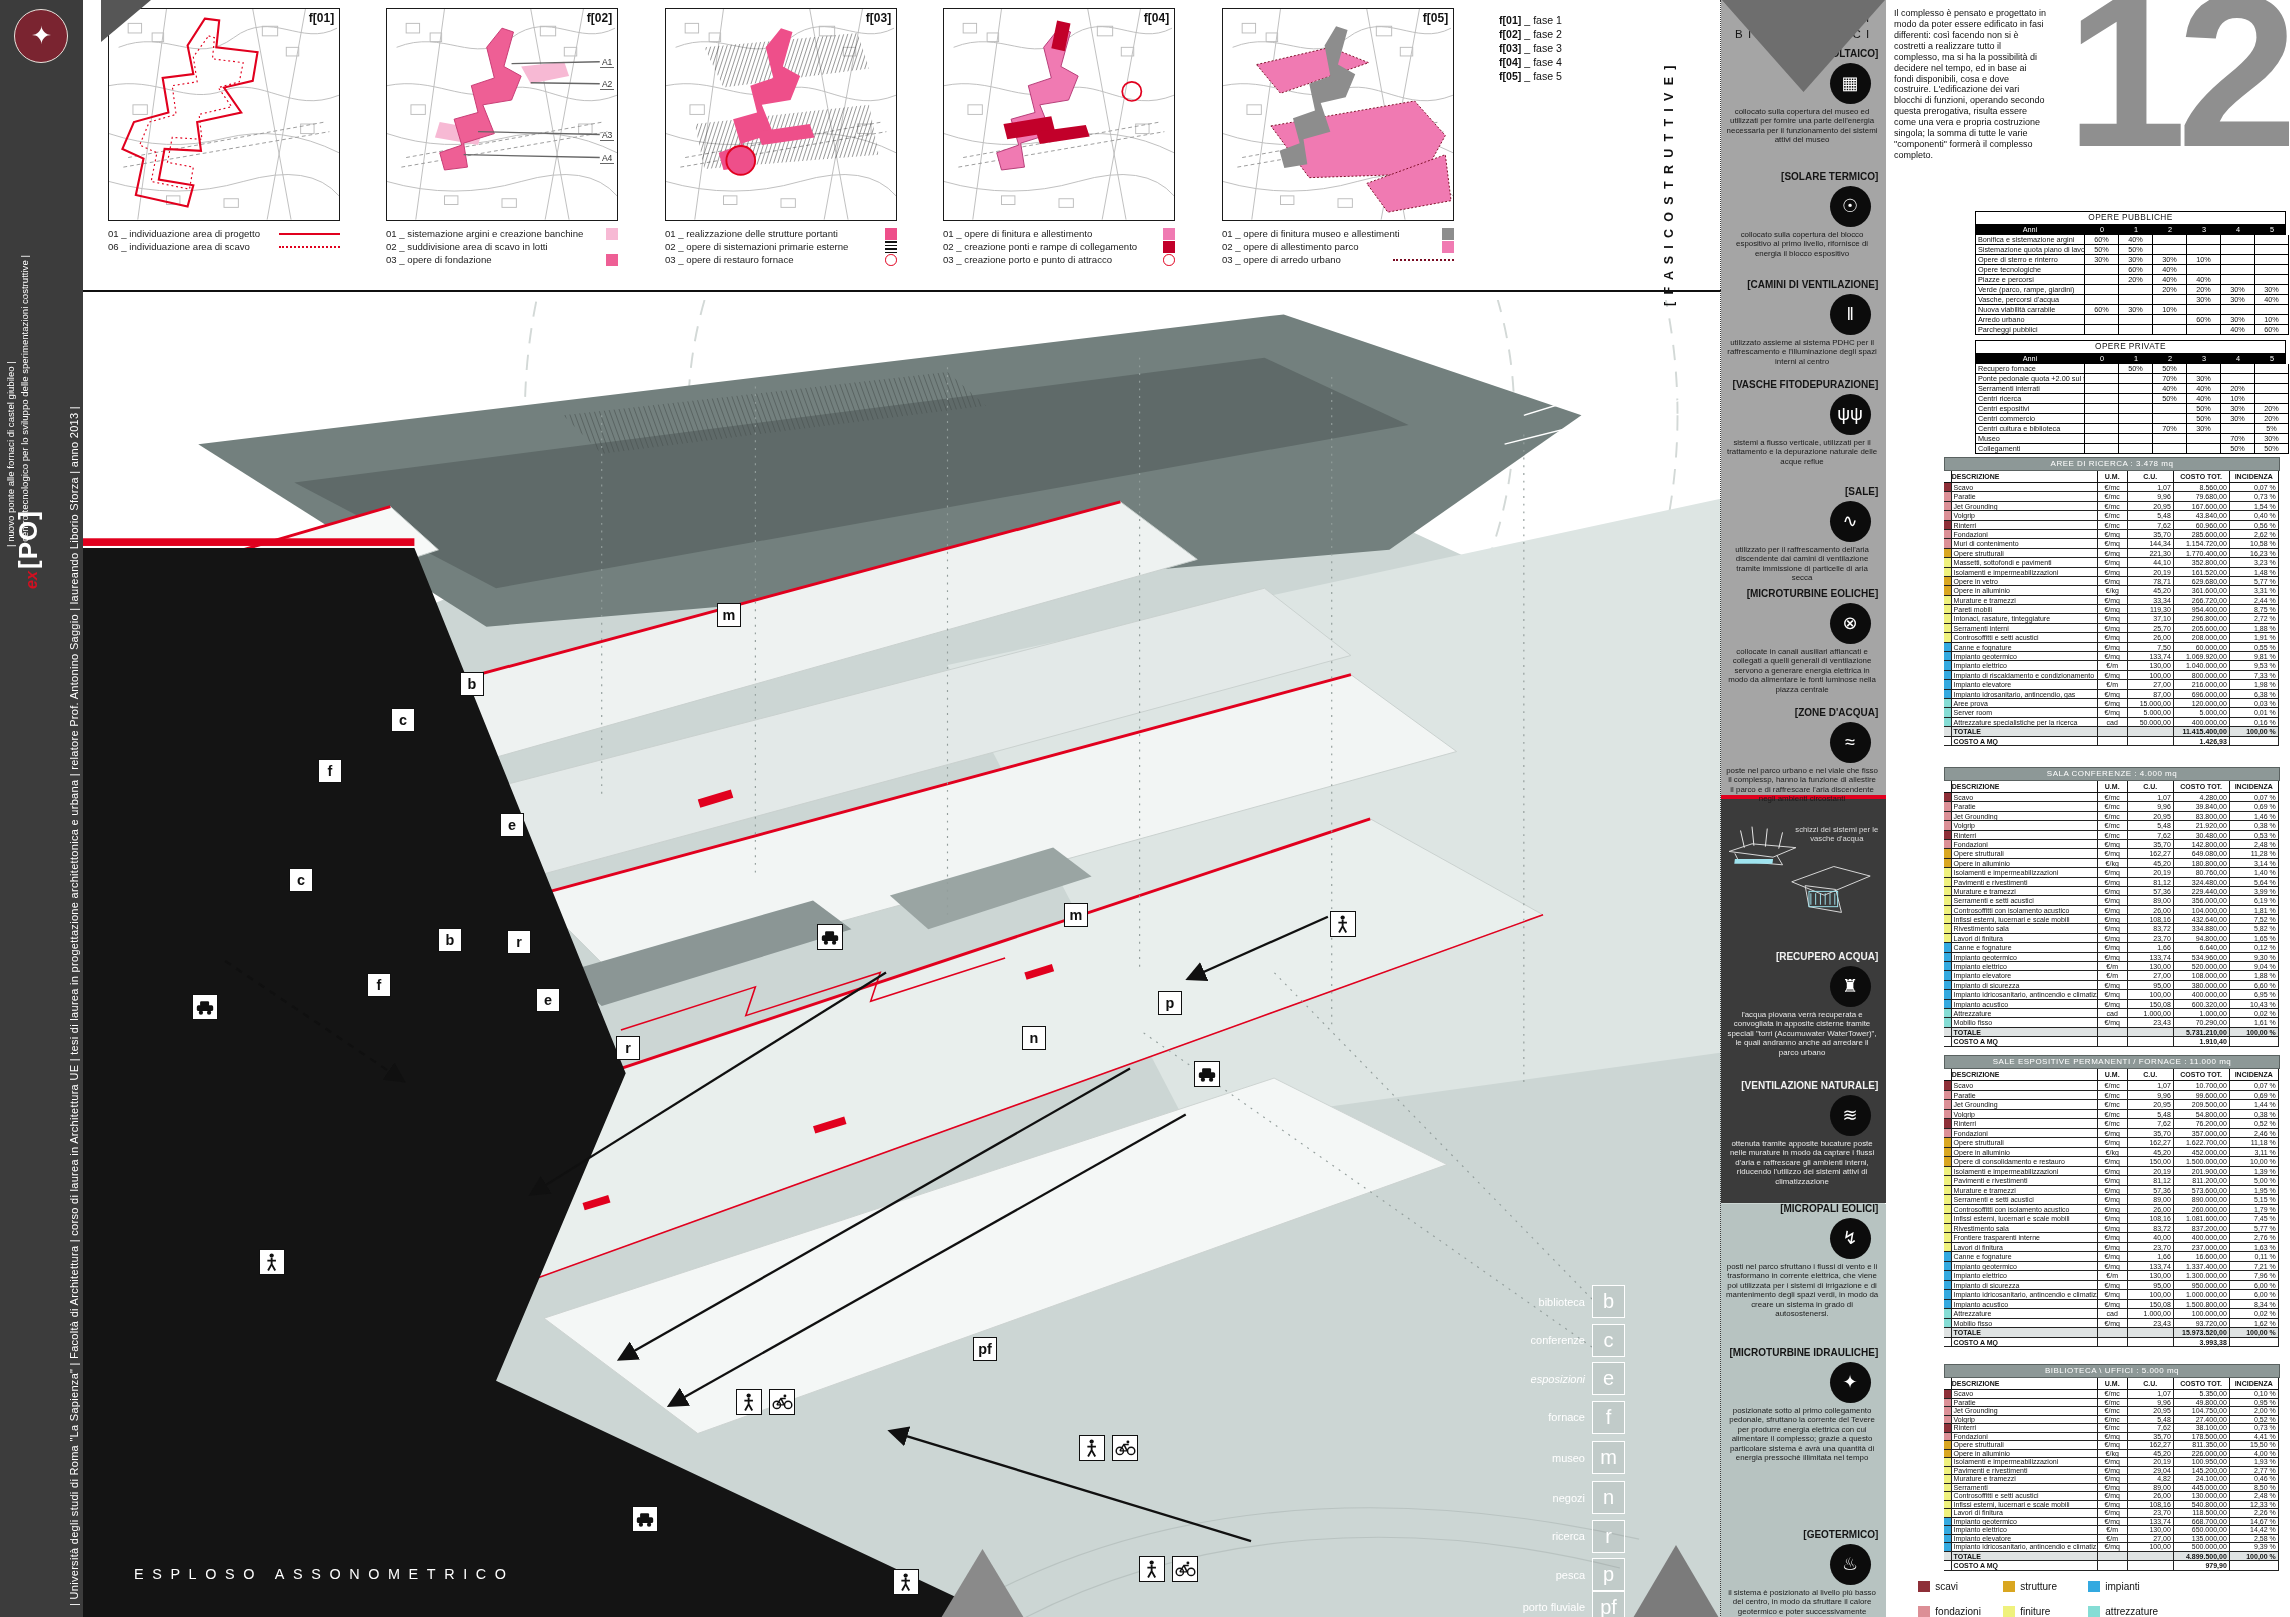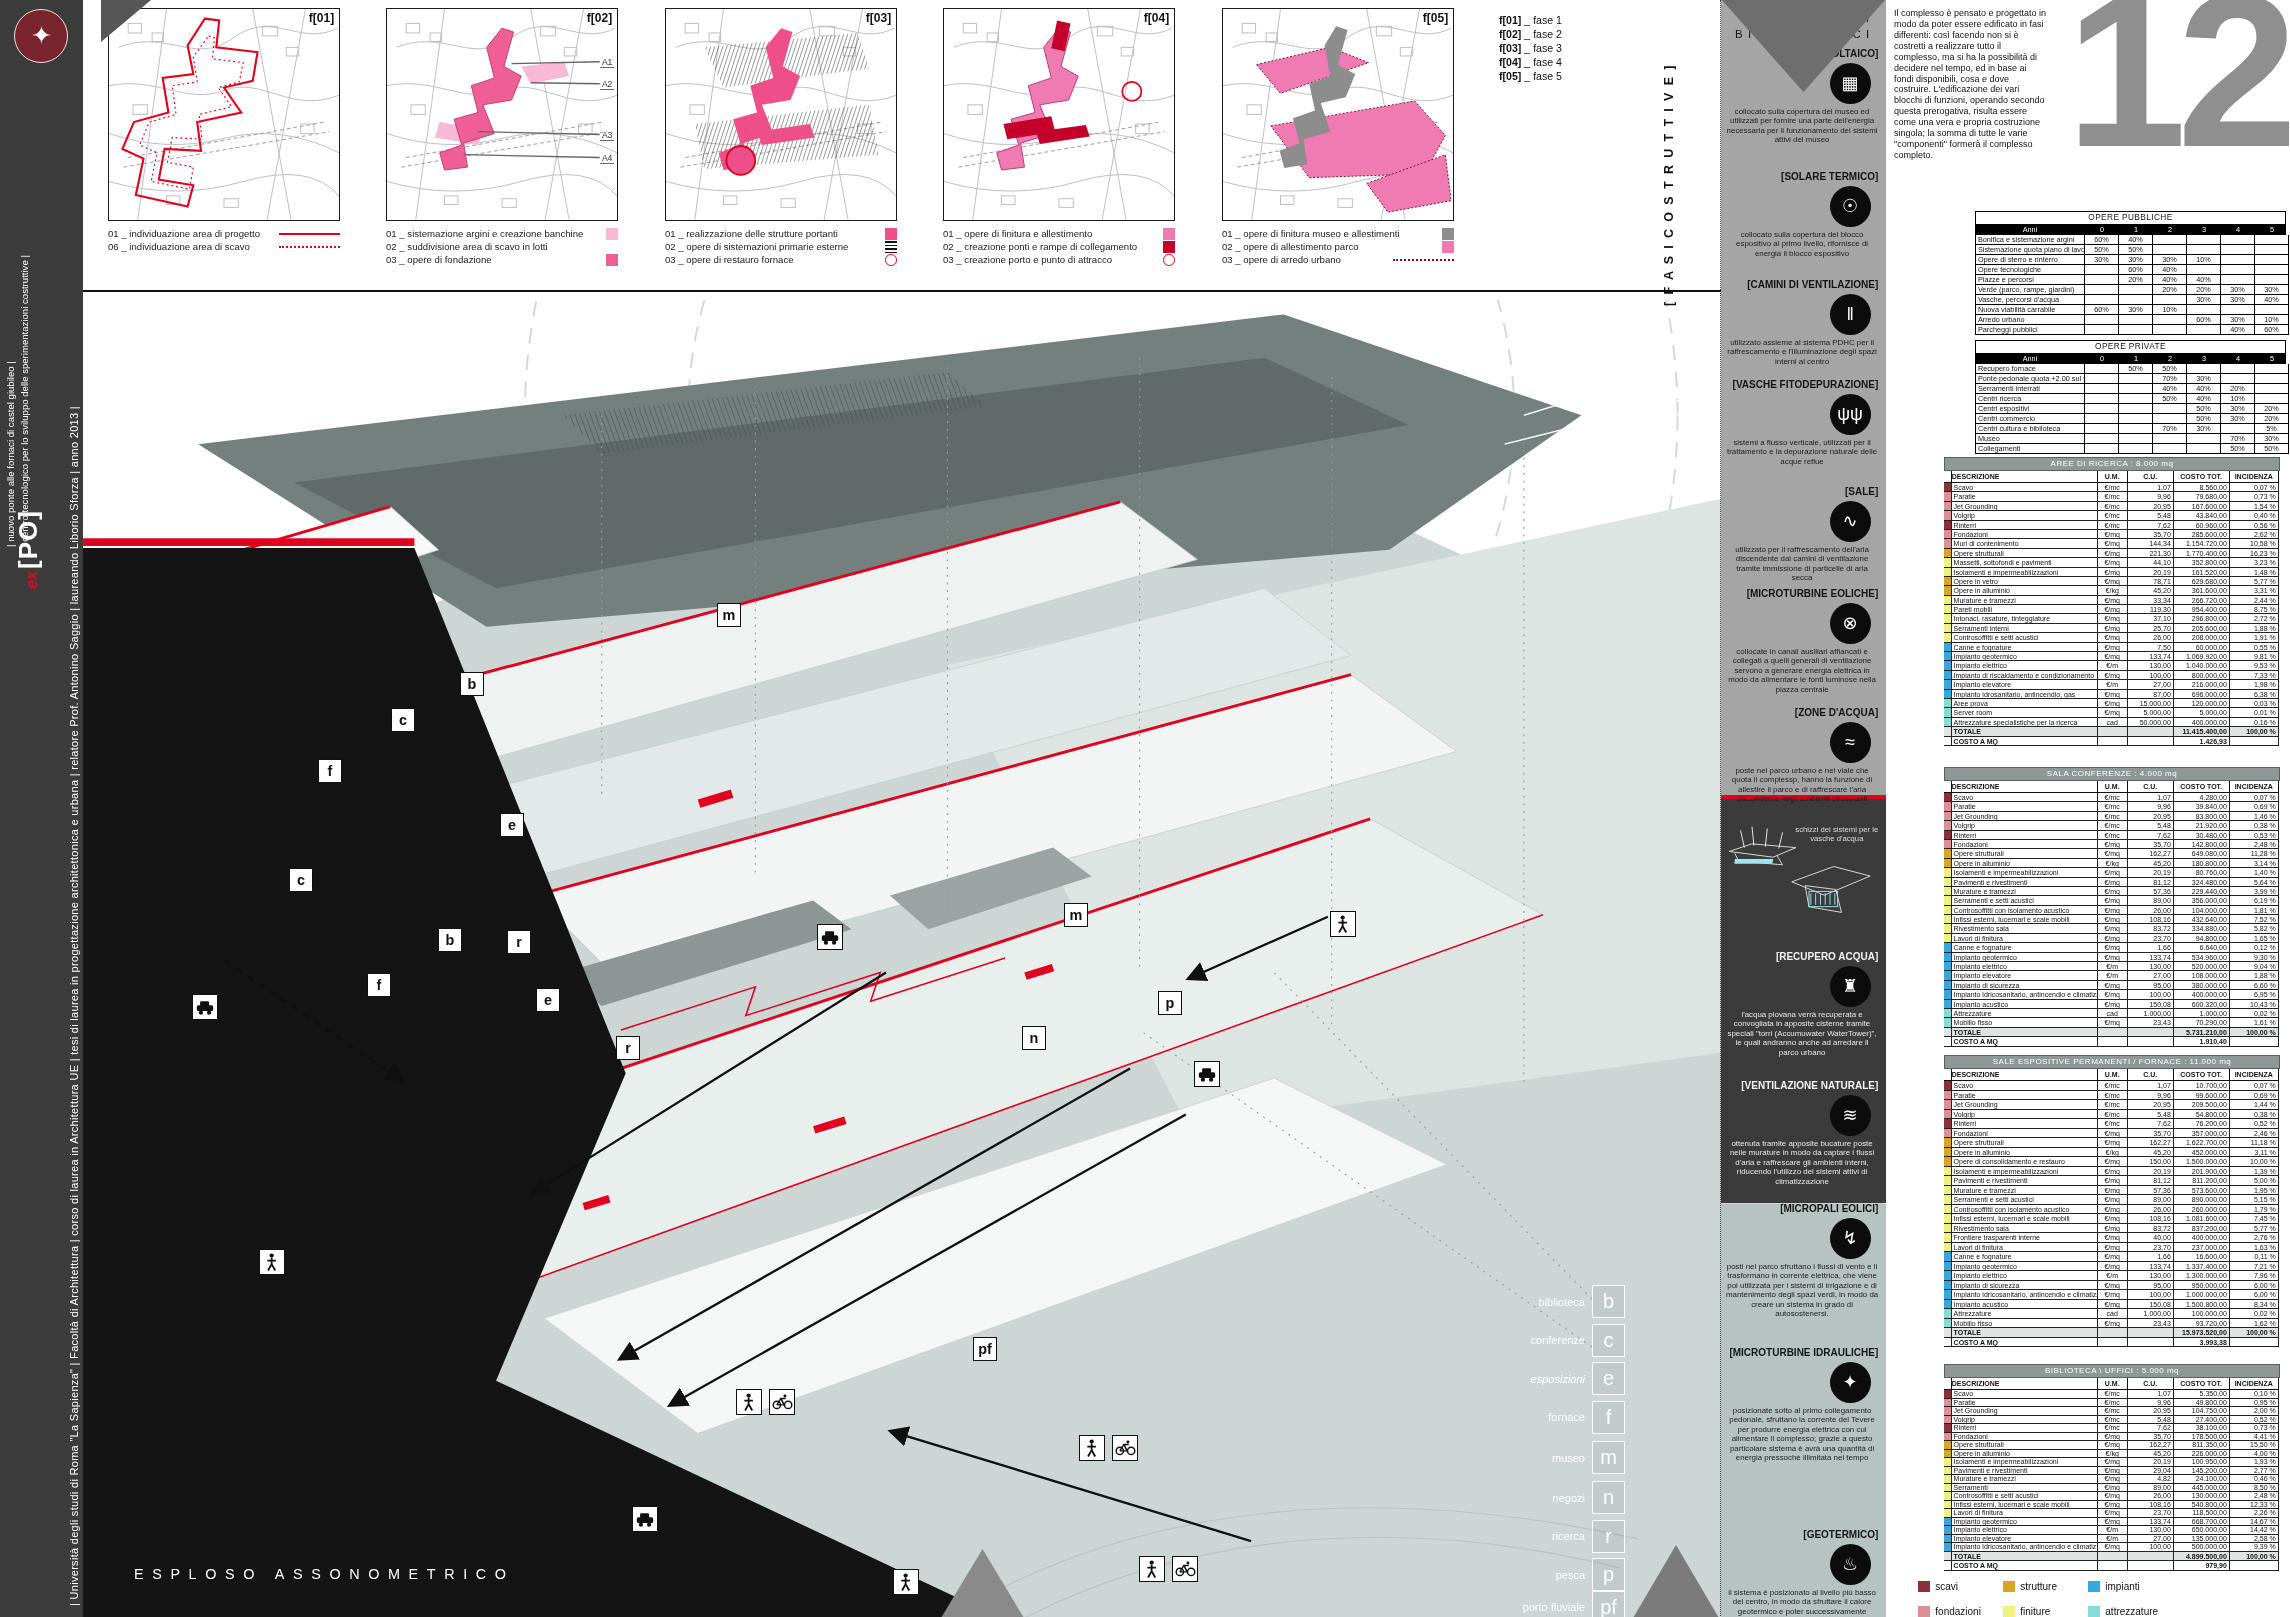--- a/index.html
+++ b/index.html
@@ -535,21 +535,21 @@
           <div class="d">utilizzato per il raffrescamento dell'aria discendente dai camini di ventilazione tramite immissione di particelle di aria secca</div>
         </div>
         <div class="bio-sec light" style="top: 588px;">
           <div class="t">[MICROTURBINE EOLICHE]</div>
           <div class="ic">⊗</div>
           <div class="d">collocate in canali ausiliari affiancati e collegati a quelli generali di ventilazione servono a generare energia elettrica in modo da alimentare le fonti luminose nella piazza centrale</div>
         </div>
         <div class="bio-sec light" style="top: 707px;">
           <div class="t">[ZONE D'ACQUA]</div>
           <div class="ic">≈</div>
-          <div class="d">poste nel parco urbano e nel viale che quota il complessp, hanno la funzione di allestire il parco e di raffrescare l'aria discendente negli ambienti circostanti</div>
+          <div class="d">poste nel parco urbano e nel viale che fisso il complessp, hanno la funzione di allestire il parco e di raffrescare l'aria discendente negli ambienti circostanti</div>
         </div>
         <div class="bio-sec dark" style="top: 951px;">
           <div class="t">[RECUPERO ACQUA]</div>
           <div class="ic">♜</div>
           <div class="d">l'acqua piovana verrà recuperata e convogliata in apposite cisterne tramite speciali "torri (Accumuwater WaterTower)", le quali andranno anche ad arredare il parco urbano</div>
         </div>
         <div class="bio-sec dark" style="top: 1080px;">
           <div class="t">[VENTILAZIONE NATURALE]</div>
           <div class="ic">≋</div>
           <div class="d">ottenuta tramite apposite bucature poste nelle murature in modo da captare i flussi d'aria e raffrescare gli ambienti interni, riducendo l'utilizzo dei sistemi attivi di climatizzazione</div>
@@ -791,21 +791,21 @@
         <span></span>
         <span></span>
         <span></span>
         <span></span>
         <span>50%</span>
         <span>50%</span>
       </div>
     </div>
   <div id="cost-tables">
       <div class="ct" style="top: 457px;">
-        <div class="ct-title">AREE DI RICERCA : 8.000 mq</div>
+        <div class="ct-title">AREE DI RICERCA : 3.478 mq</div>
         <div class="ct-head">
           <span></span>
           <span style="text-align: left;">DESCRIZIONE</span>
           <span>U.M.</span>
           <span>C.U.</span>
           <span>COSTO TOT.</span>
           <span>INCIDENZA</span>
         </div>
         <div class="ct-row" style="height: 9.4px; line-height: 9.4px;">
           <span class="cat" style="background: rgb(142, 47, 56);"></span>

